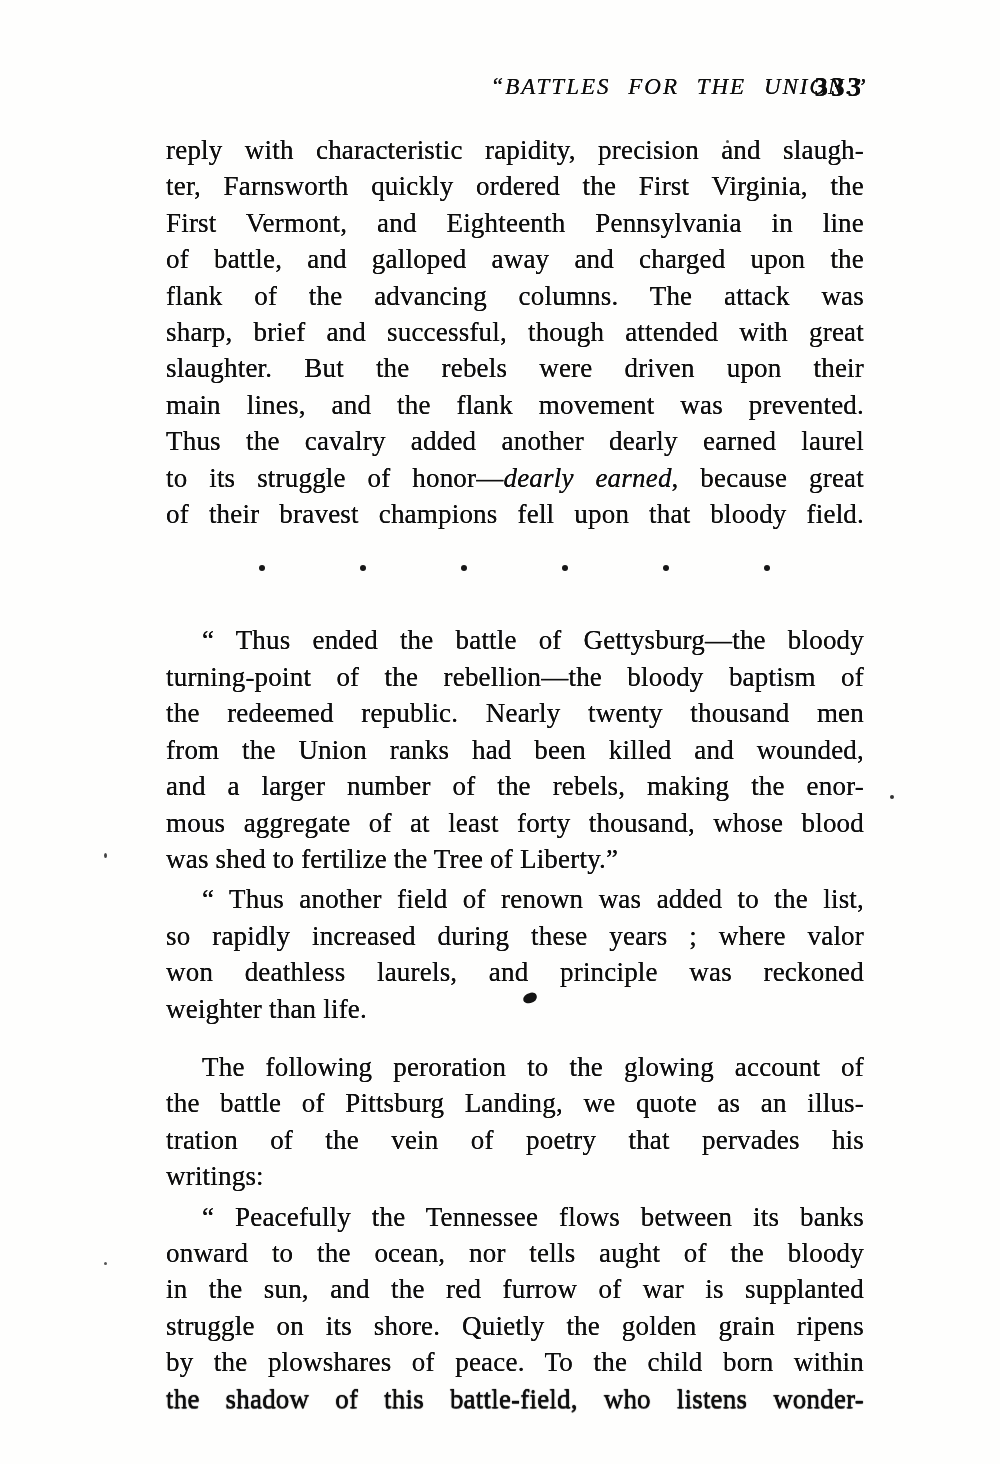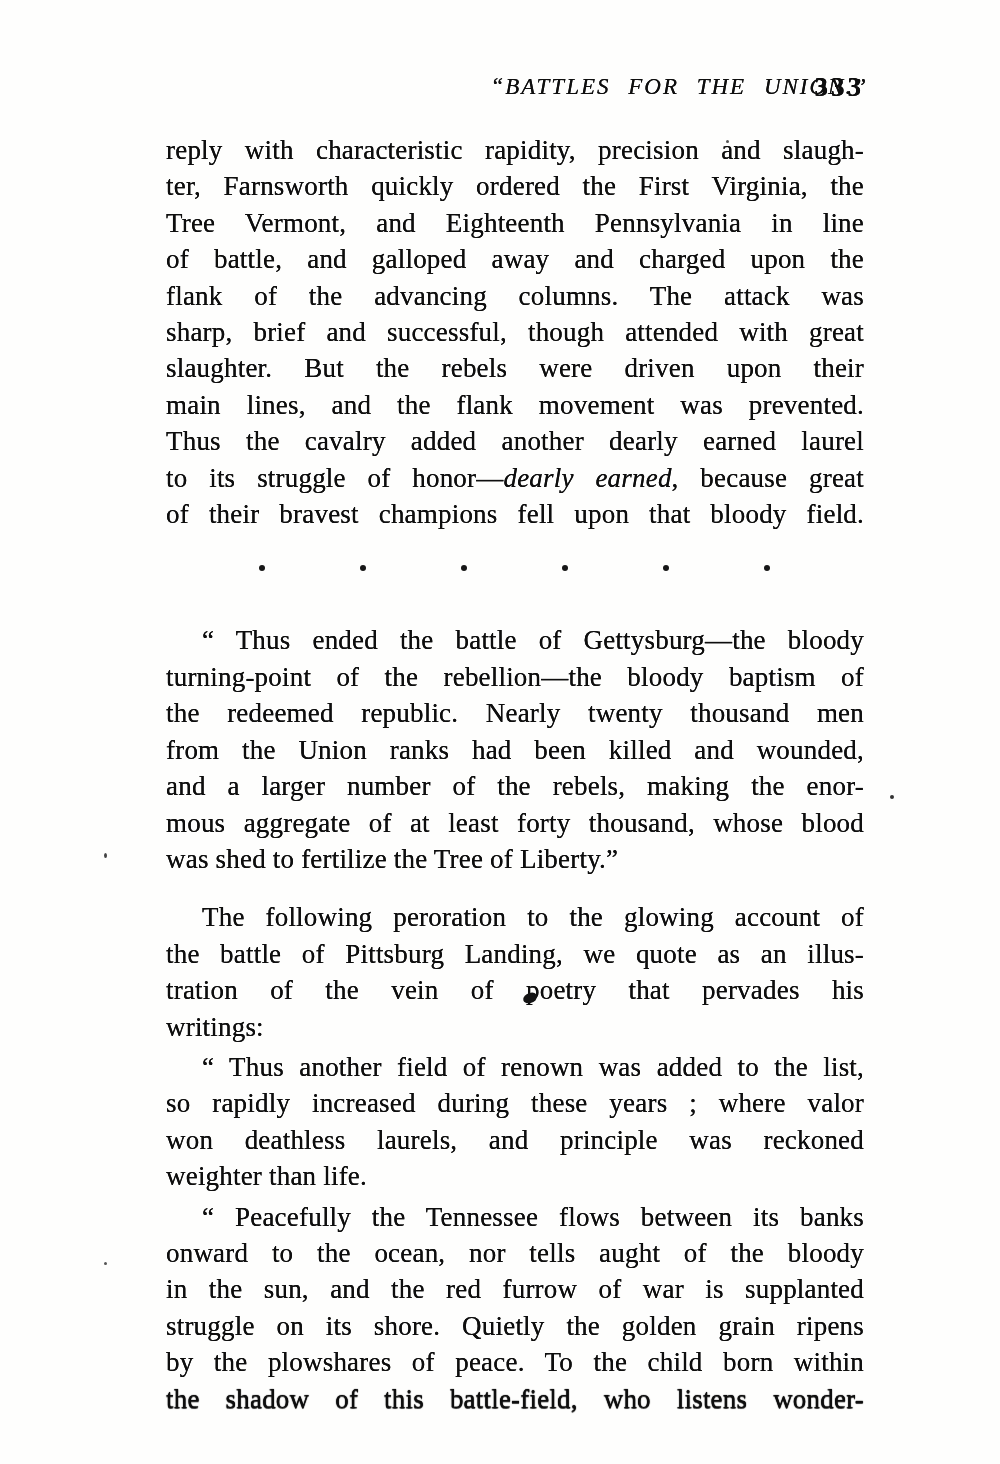--- a/index.html
+++ b/index.html
@@ -108,21 +108,21 @@
 
   <header class="running-head">
     <span class="head-title">“BATTLES FOR THE UNION.”</span>
     <span class="page-num">333</span>
   </header>
 
   <main class="text-block" id="body-block">
       <div class="paragraph">
         <div class="line">reply with characteristic rapidity, precision and slaugh-</div>
         <div class="line">ter, Farnsworth quickly ordered the First Virginia, the</div>
-        <div class="line">Tree Vermont, and Eighteenth Pennsylvania in line</div>
+        <div class="line">First Vermont, and Eighteenth Pennsylvania in line</div>
         <div class="line">of battle, and galloped away and charged upon the</div>
         <div class="line">flank of the advancing columns.  The attack was</div>
         <div class="line">sharp, brief and successful, though attended with great</div>
         <div class="line">slaughter.  But the rebels were driven upon their</div>
         <div class="line">main lines, and the flank movement was prevented.</div>
         <div class="line">Thus the cavalry added another dearly earned laurel</div>
         <div class="line"><span>to its struggle of honor—</span><span class="it">dearly earned</span><span>, because great</span></div>
         <div class="line">of their bravest champions fell upon that bloody field.</div>
       </div>
       <div class="separator">
@@ -135,31 +135,31 @@
       </div>
       <div class="paragraph">
         <div class="line indent">“ Thus ended the battle of Gettysburg—the bloody</div>
         <div class="line">turning-point of the rebellion—the bloody baptism of</div>
         <div class="line">the redeemed republic.  Nearly twenty thousand men</div>
         <div class="line">from the Union ranks had been killed and wounded,</div>
         <div class="line">and a larger number of the rebels, making the enor-</div>
         <div class="line">mous aggregate of at least forty thousand, whose blood</div>
         <div class="line no-fill">was shed to fertilize the Tree of Liberty.”</div>
       </div>
+      <div class="paragraph">
+        <div class="line indent">“ Thus another field of renown was added to the list,</div>
+        <div class="line">so rapidly increased during these years ; where valor</div>
+        <div class="line">won deathless laurels, and principle was reckoned</div>
+        <div class="line no-fill">weighter than life.</div>
+      </div>
       <div class="paragraph space-lg">
         <div class="line indent">The following peroration  to the glowing account of</div>
         <div class="line">the battle of Pittsburg Landing, we quote as an illus-</div>
         <div class="line">tration of the vein of poetry that pervades his</div>
         <div class="line no-fill">writings:</div>
-      </div>
-      <div class="paragraph">
-        <div class="line indent">“ Thus another field of renown was added to the list,</div>
-        <div class="line">so rapidly increased during these years ; where valor</div>
-        <div class="line">won deathless laurels, and principle was reckoned</div>
-        <div class="line no-fill">weighter than life.</div>
       </div>
       <div class="paragraph space-sm">
         <div class="line indent">“ Peacefully the Tennessee flows between its banks</div>
         <div class="line">onward to the ocean, nor tells aught of the bloody</div>
         <div class="line">in the sun, and the red furrow of war is supplanted</div>
         <div class="line">struggle on its shore.  Quietly the golden grain ripens</div>
         <div class="line">by the plowshares of peace.  To the child born within</div>
         <div class="line">the shadow of this battle-field, who listens wonder-</div>
       </div>
     </main>

